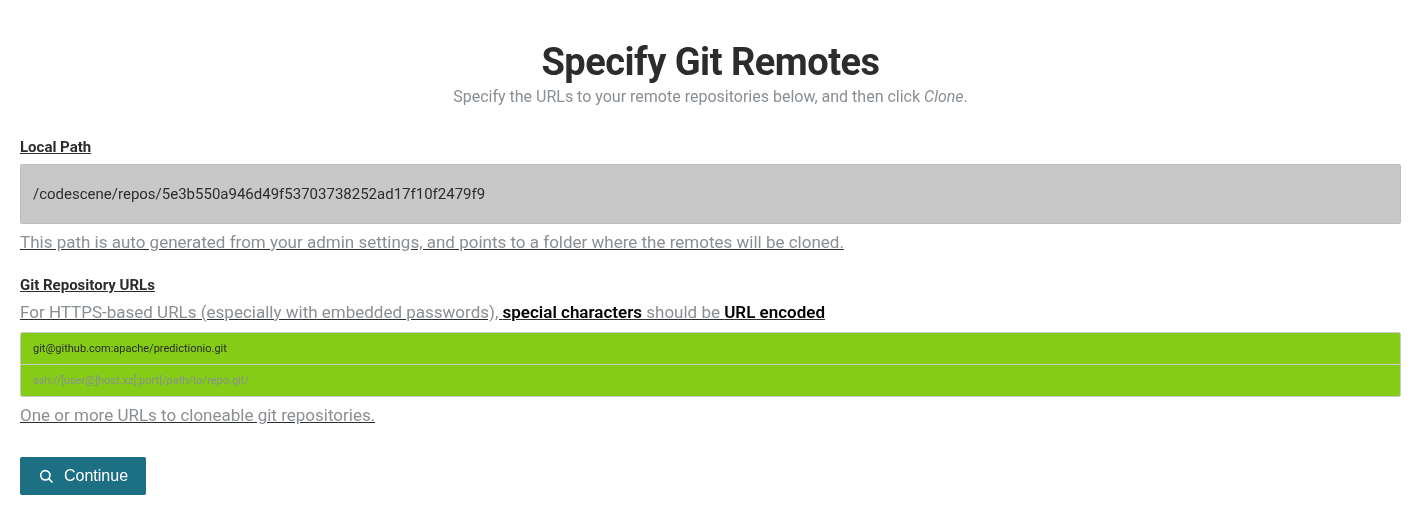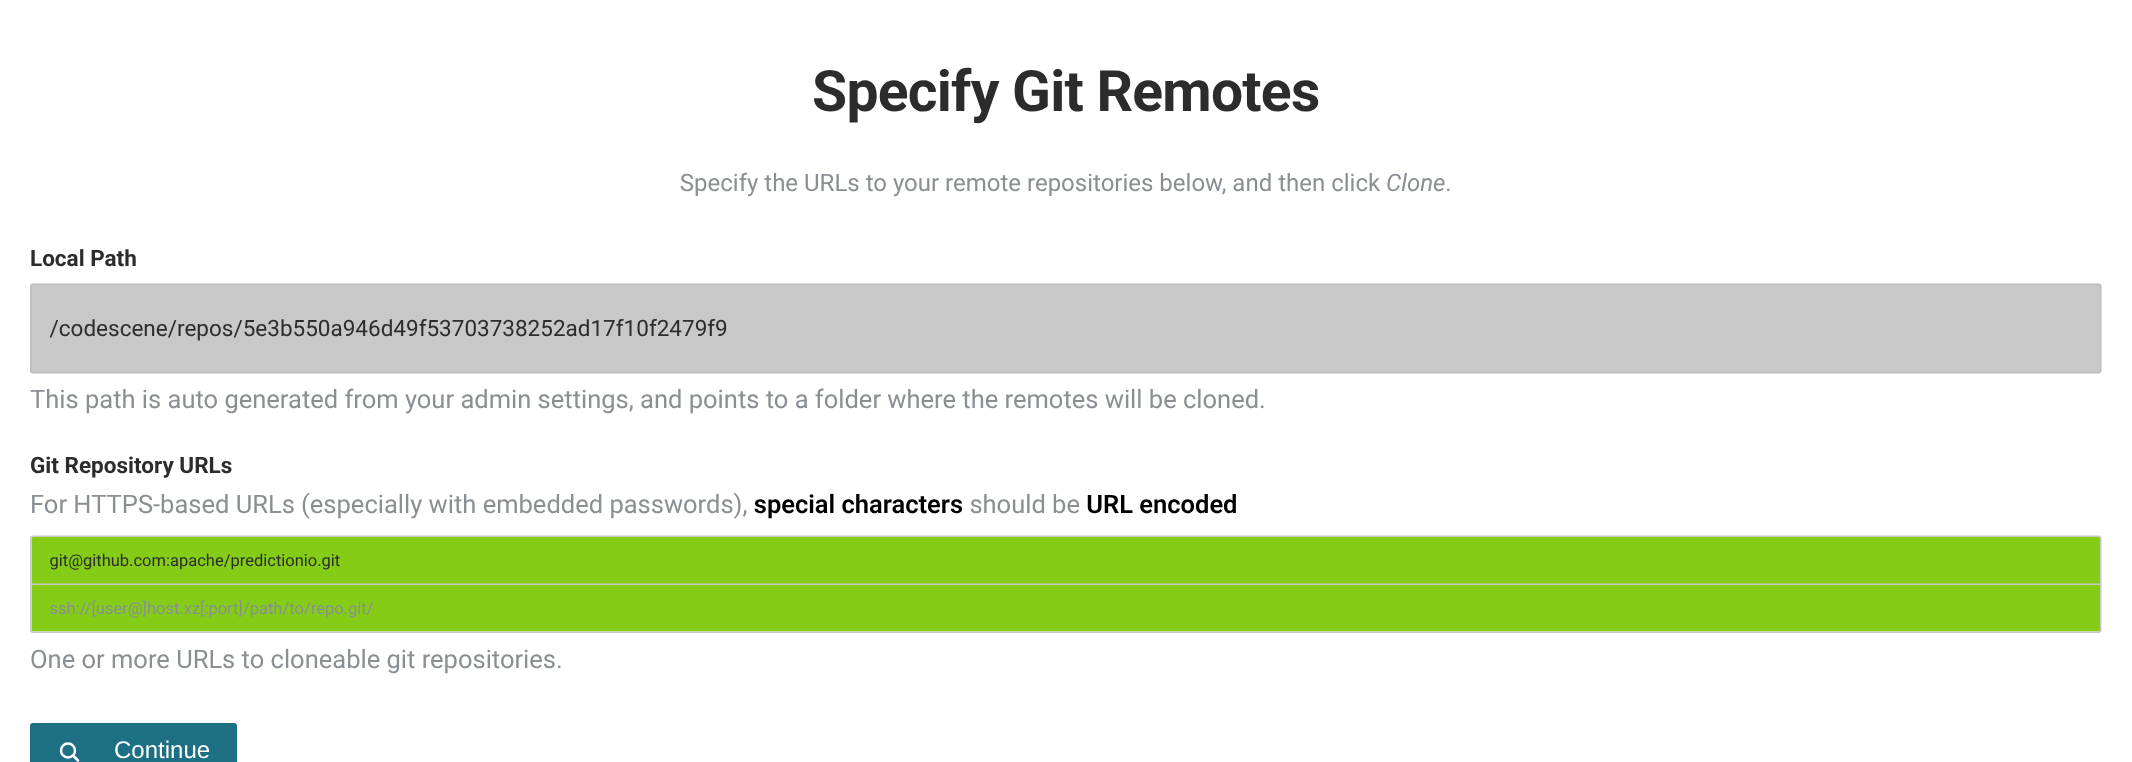--- a/index.html
+++ b/index.html
@@ -9,29 +9,29 @@
     color: #2c2c2c;
     width: 1421px;
     padding: 40px 20px 20px 20px;
   }
   .header { text-align: center; margin-bottom: 32px; }
   .title {
     font-size: 38px;
     font-weight: 700;
     color: #2c2c2c;
     letter-spacing: -0.5px;
-    margin-bottom: 28px;
+    margin-bottom: 3px;
   }
   .subtitle {
     font-size: 16px;
     color: #8a8f94;
     font-weight: 400;
   }
   .subtitle .emph { font-style: italic; }
-  .form-group { margin-bottom: 24px; }
+  .form-group { margin-bottom: 24px; text-decoration: underline; }
   .label {
     font-size: 15px;
     font-weight: 700;
     color: #2c2c2c;
     margin-bottom: 8px;
     display: block;
   }
   .input-readonly {
     width: 100%;
     background: #c8c8c8;
@@ -68,21 +68,21 @@
     font-family: inherit;
     outline: none;
   }
   .repo-input:not(:last-child) {
     border-bottom: 1px solid #c8c8c8;
   }
   .repo-input::placeholder { color: #8a8f94; }
   .btn {
     display: inline-flex;
     align-items: center;
-    gap: 22px;
+    gap: 10px;
     background: #1d6f84;
     color: #fff;
     border: none;
     padding: 10px 18px;
     font-size: 16px;
     font-weight: 500;
     cursor: pointer;
     border-radius: 2px;
     margin-top: 8px;
   }

